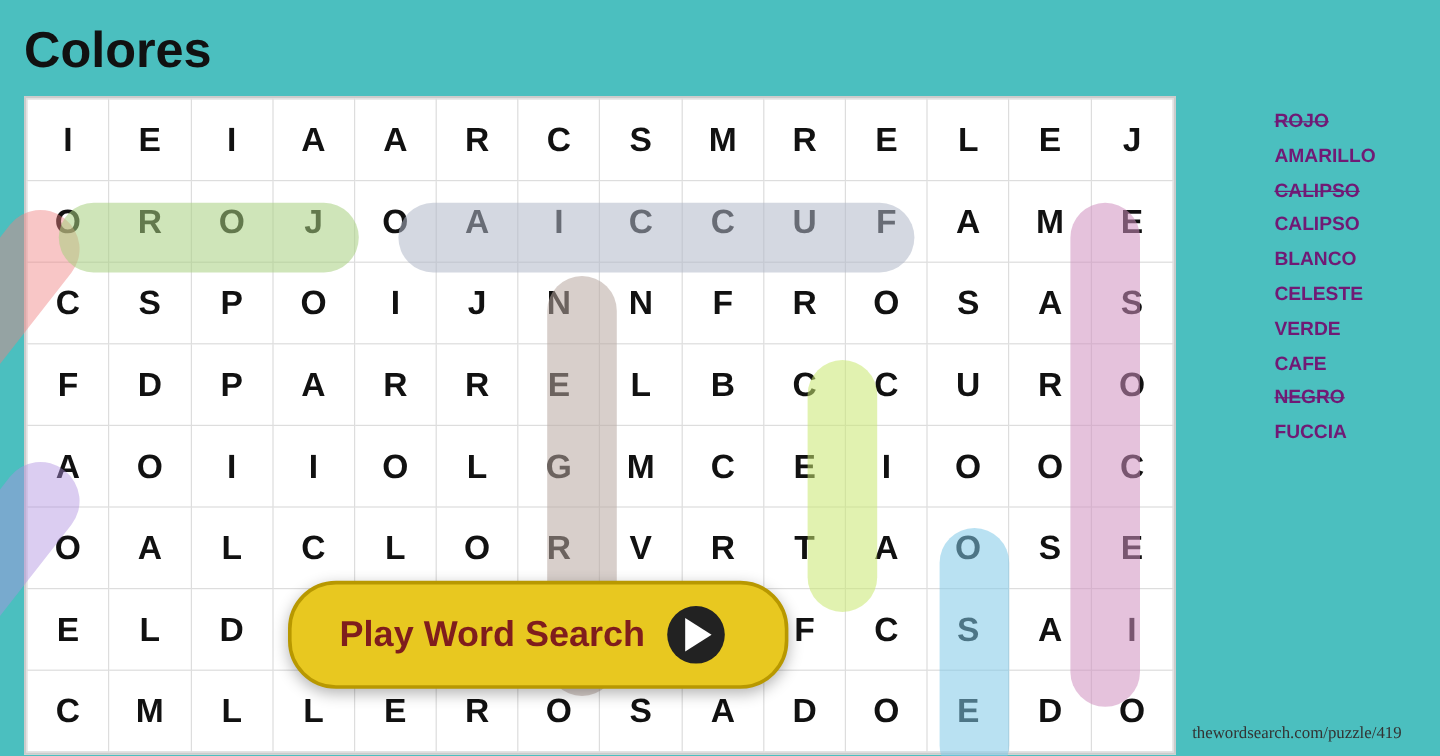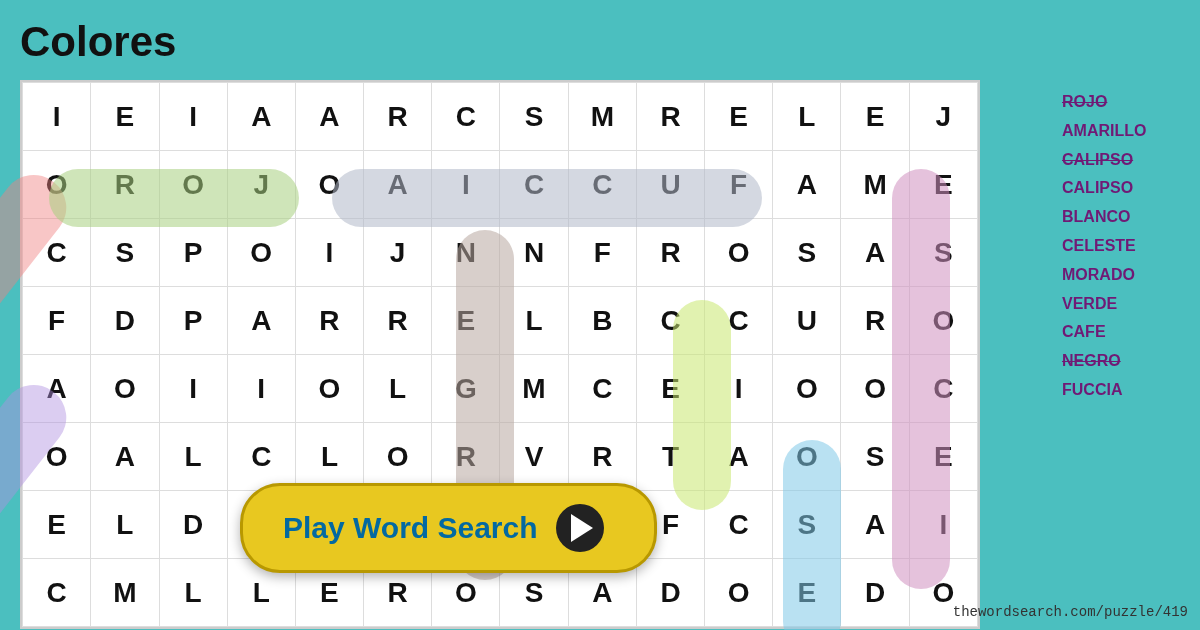--- a/index.html
+++ b/index.html
@@ -166,21 +166,21 @@
       z-index: 10;
     }
 
     #play-button {
       background: #e8c820;
       border: 3px solid #b89800;
       border-radius: 40px;
       padding: 18px 50px 18px 40px;
       font-size: 30px;
       font-weight: bold;
-      color: #0369a1;
+      color: #7f1d1d;
       cursor: pointer;
       display: flex;
       align-items: center;
       gap: 18px;
       box-shadow: 0 4px 12px rgba(0,0,0,0.3);
     }
 
     #play-button .play-icon {
       width: 48px;
       height: 48px;
@@ -216,24 +216,24 @@
     }
 
     .word-item.found {
       text-decoration: line-through;
       color: #701a75;
     }
 
     #website-credit {
       position: absolute;
       bottom: 10px;
-      right: 12px;
+      right: 32px;
       font-size: 14px;
       color: #333;
-      font-family: Liberation Mono, monospace;
+      font-family: Liberation Serif, serif;
     }
   </style>
 </head>
 <body>
 
 <div id="main-container">
   <div id="title">Colores</div>
 
   <div id="content-area">
     <div id="puzzle-wrapper">
@@ -394,21 +394,20 @@
     </div>
 
     <div id="word-list">
       <div id="words-container">
       <div class="word-item found">ROJO</div>
           <div class="word-item">AMARILLO</div>
           <div class="word-item found">CALIPSO</div>
           <div class="word-item">CALIPSO</div>
           <div class="word-item">BLANCO</div>
           <div class="word-item">CELESTE</div>
-          <div class="word-item">MORADO</div>
           <div class="word-item">VERDE</div>
           <div class="word-item">CAFE</div>
           <div class="word-item found">NEGRO</div>
           <div class="word-item">FUCCIA</div>
         </div>
     </div>
   </div>
 </div>
 
 <div id="website-credit">thewordsearch.com/puzzle/419</div>

